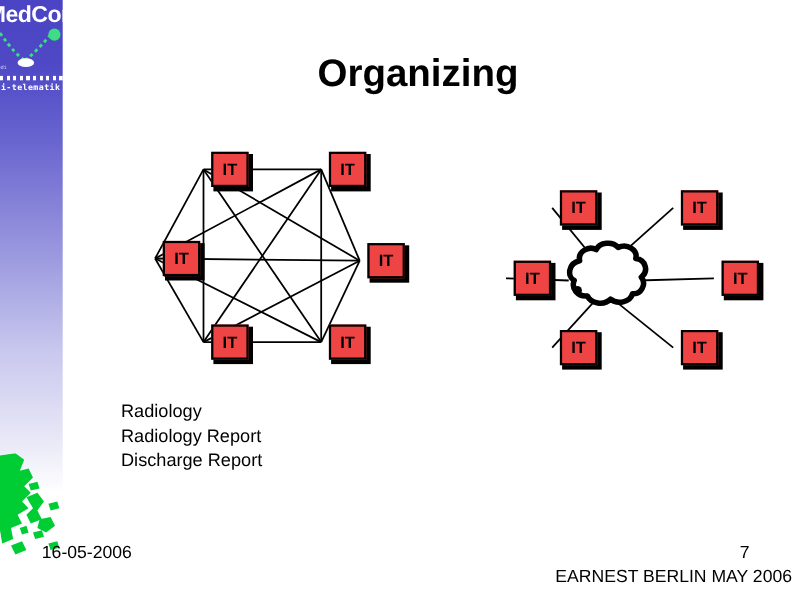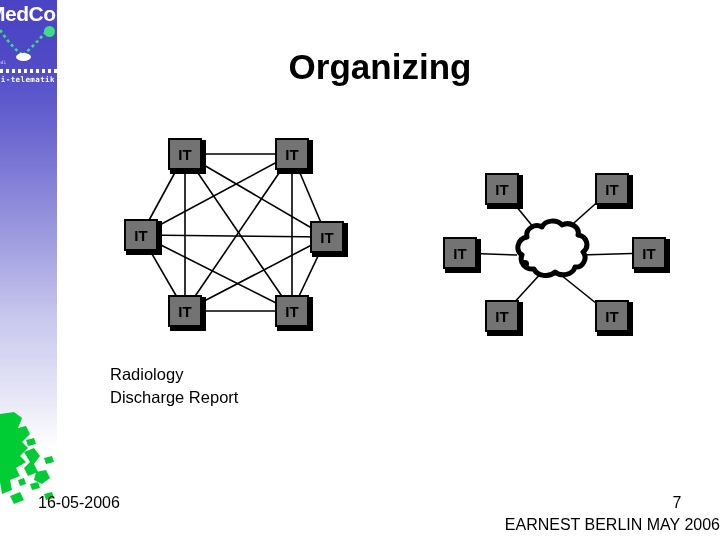--- a/index.html
+++ b/index.html
@@ -132,32 +132,33 @@
   .diagram {
     position: absolute;
   }
   #mesh-diagram { left: 110px; top: 130px; width: 250px; height: 215px; }
   #star-diagram { left: 425px; top: 165px; width: 250px; height: 180px; }
 
   .node {
     position: absolute;
     width: 34px;
     height: 32px;
-    background: #737373;
+    background: #ef4444;
     border: 2px solid #000000;
     box-sizing: border-box;
     box-shadow: 3px 3px 0 0 #000000, 3px 3px 0 1px #000000;
     display: flex;
     align-items: center;
     justify-content: center;
     font-size: 15px;
     font-weight: bold;
     color: #000000;
     line-height: 1;
     z-index: 3;
+    margin-left: 24px;
   }
 
   
   #doc-list {
     position: absolute;
     left: 110px;
     top: 363px;
     font-size: 16.5px;
     color: #000000;
     line-height: 22.5px;
@@ -299,20 +300,21 @@
     <div class="node" style="left:60px;top:135px;">
         <span>IT</span>
       </div>
     <div class="node" style="left:170px;top:135px;">
         <span>IT</span>
       </div>
   </div>
 
   <div id="doc-list">
     <div>Radiology</div>
+    <div>Radiology Report</div>
     <div>Discharge Report</div>
   </div>
 
   <div id="footer">
     <div id="footer-date">16-05-2006</div>
     <div id="footer-center">EARNEST BERLIN MAY 2006</div>
     <div id="footer-page">7</div>
   </div>
 
 </div>

